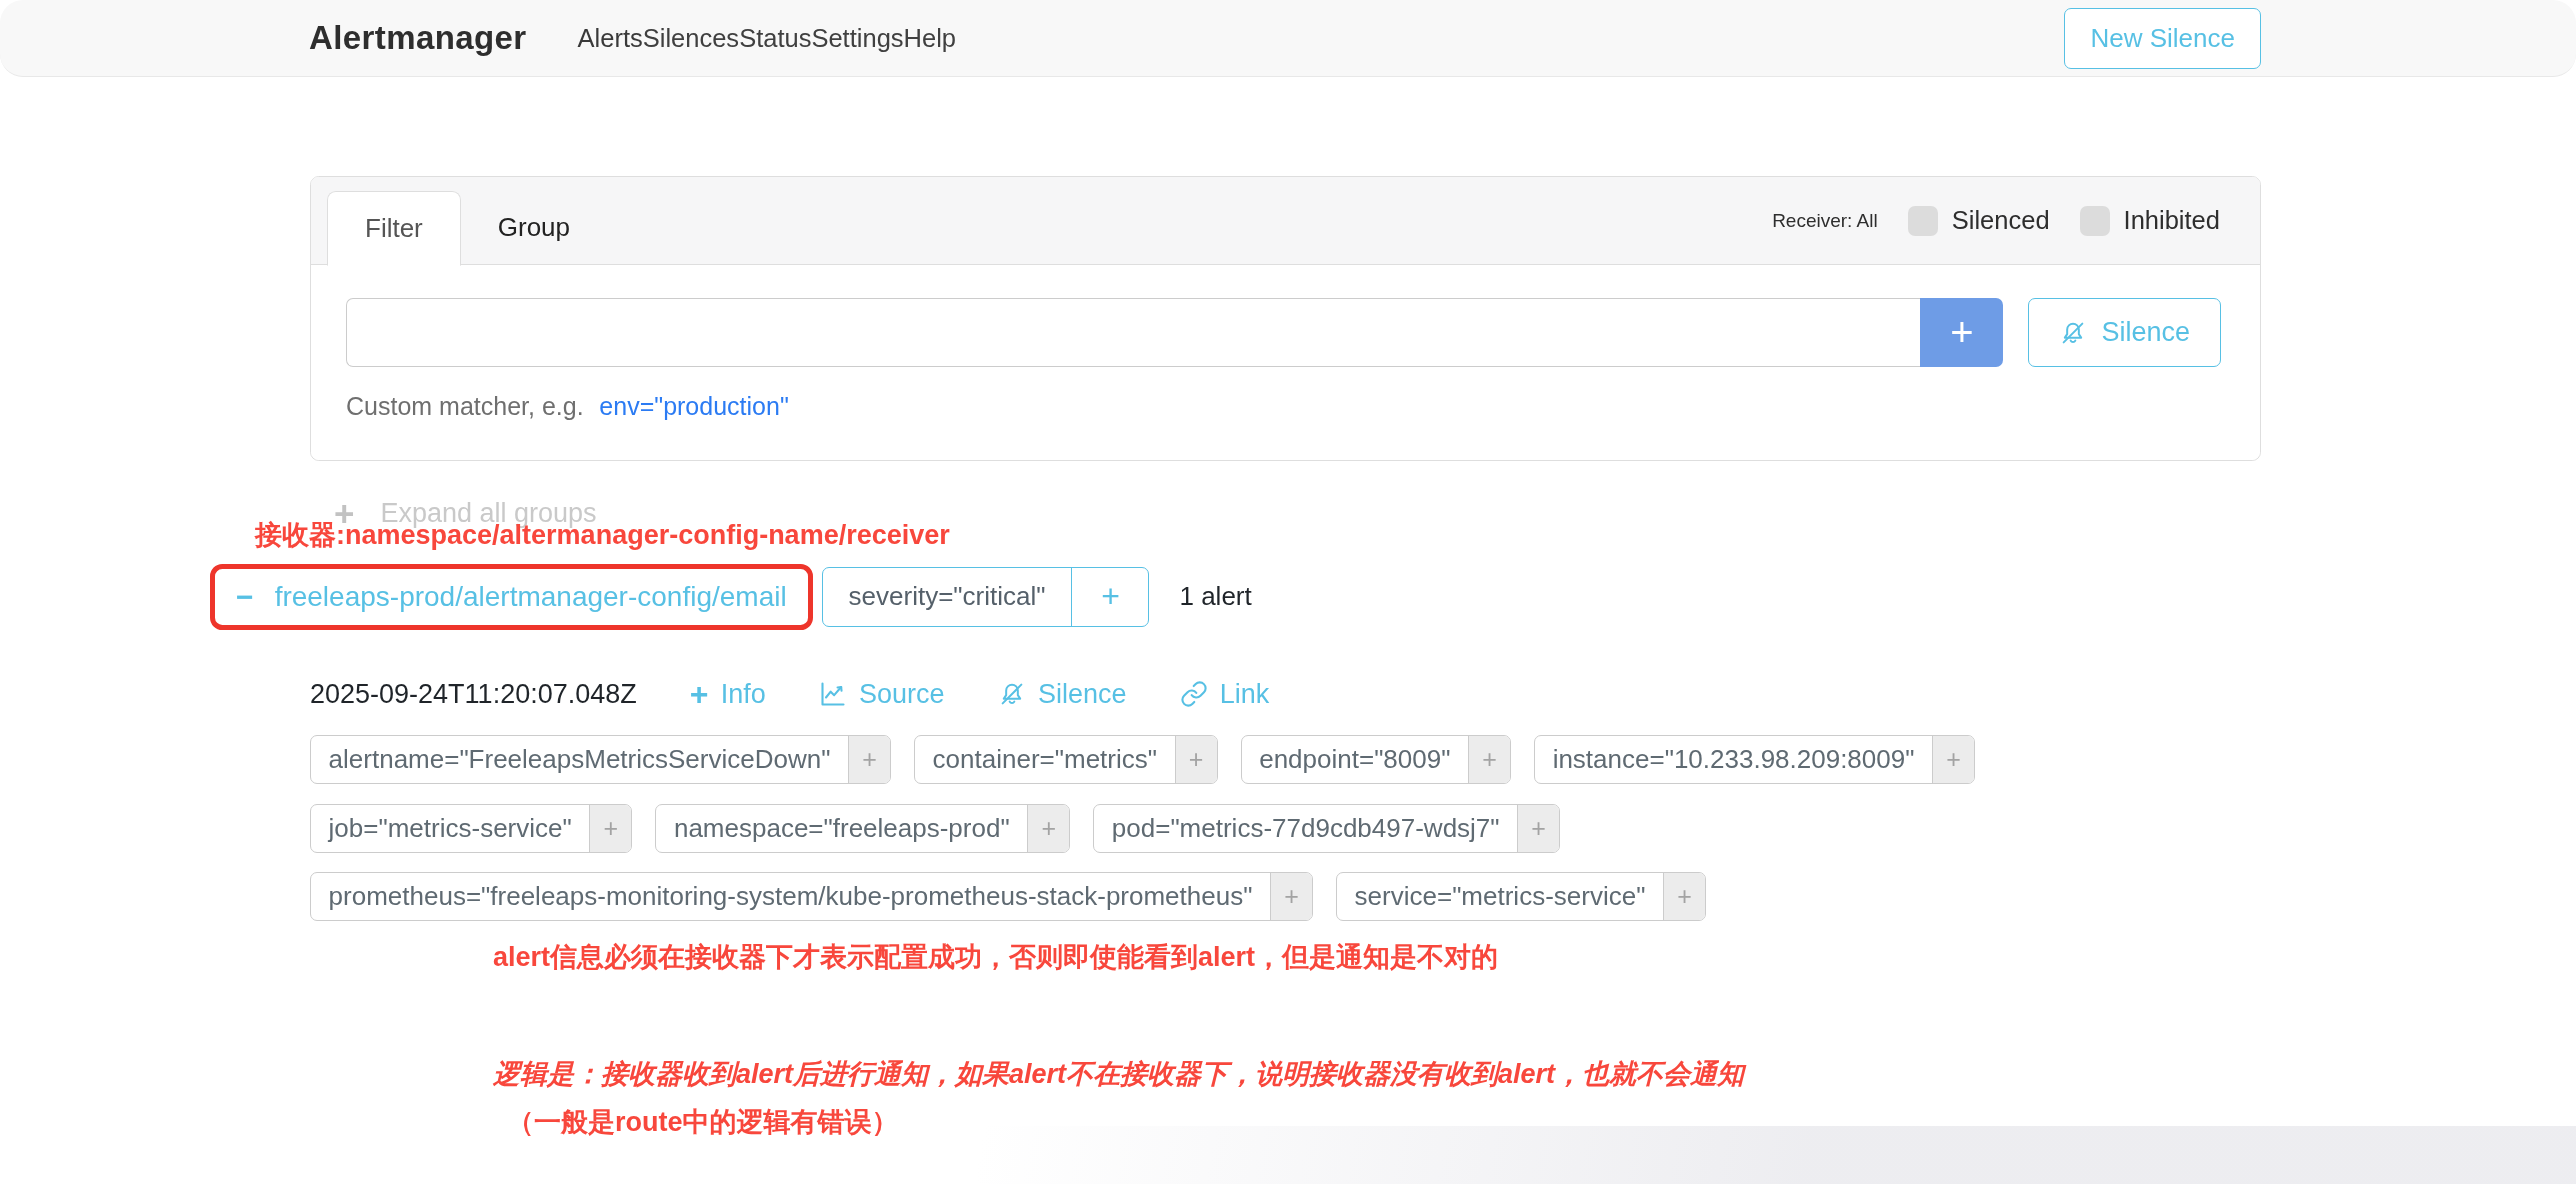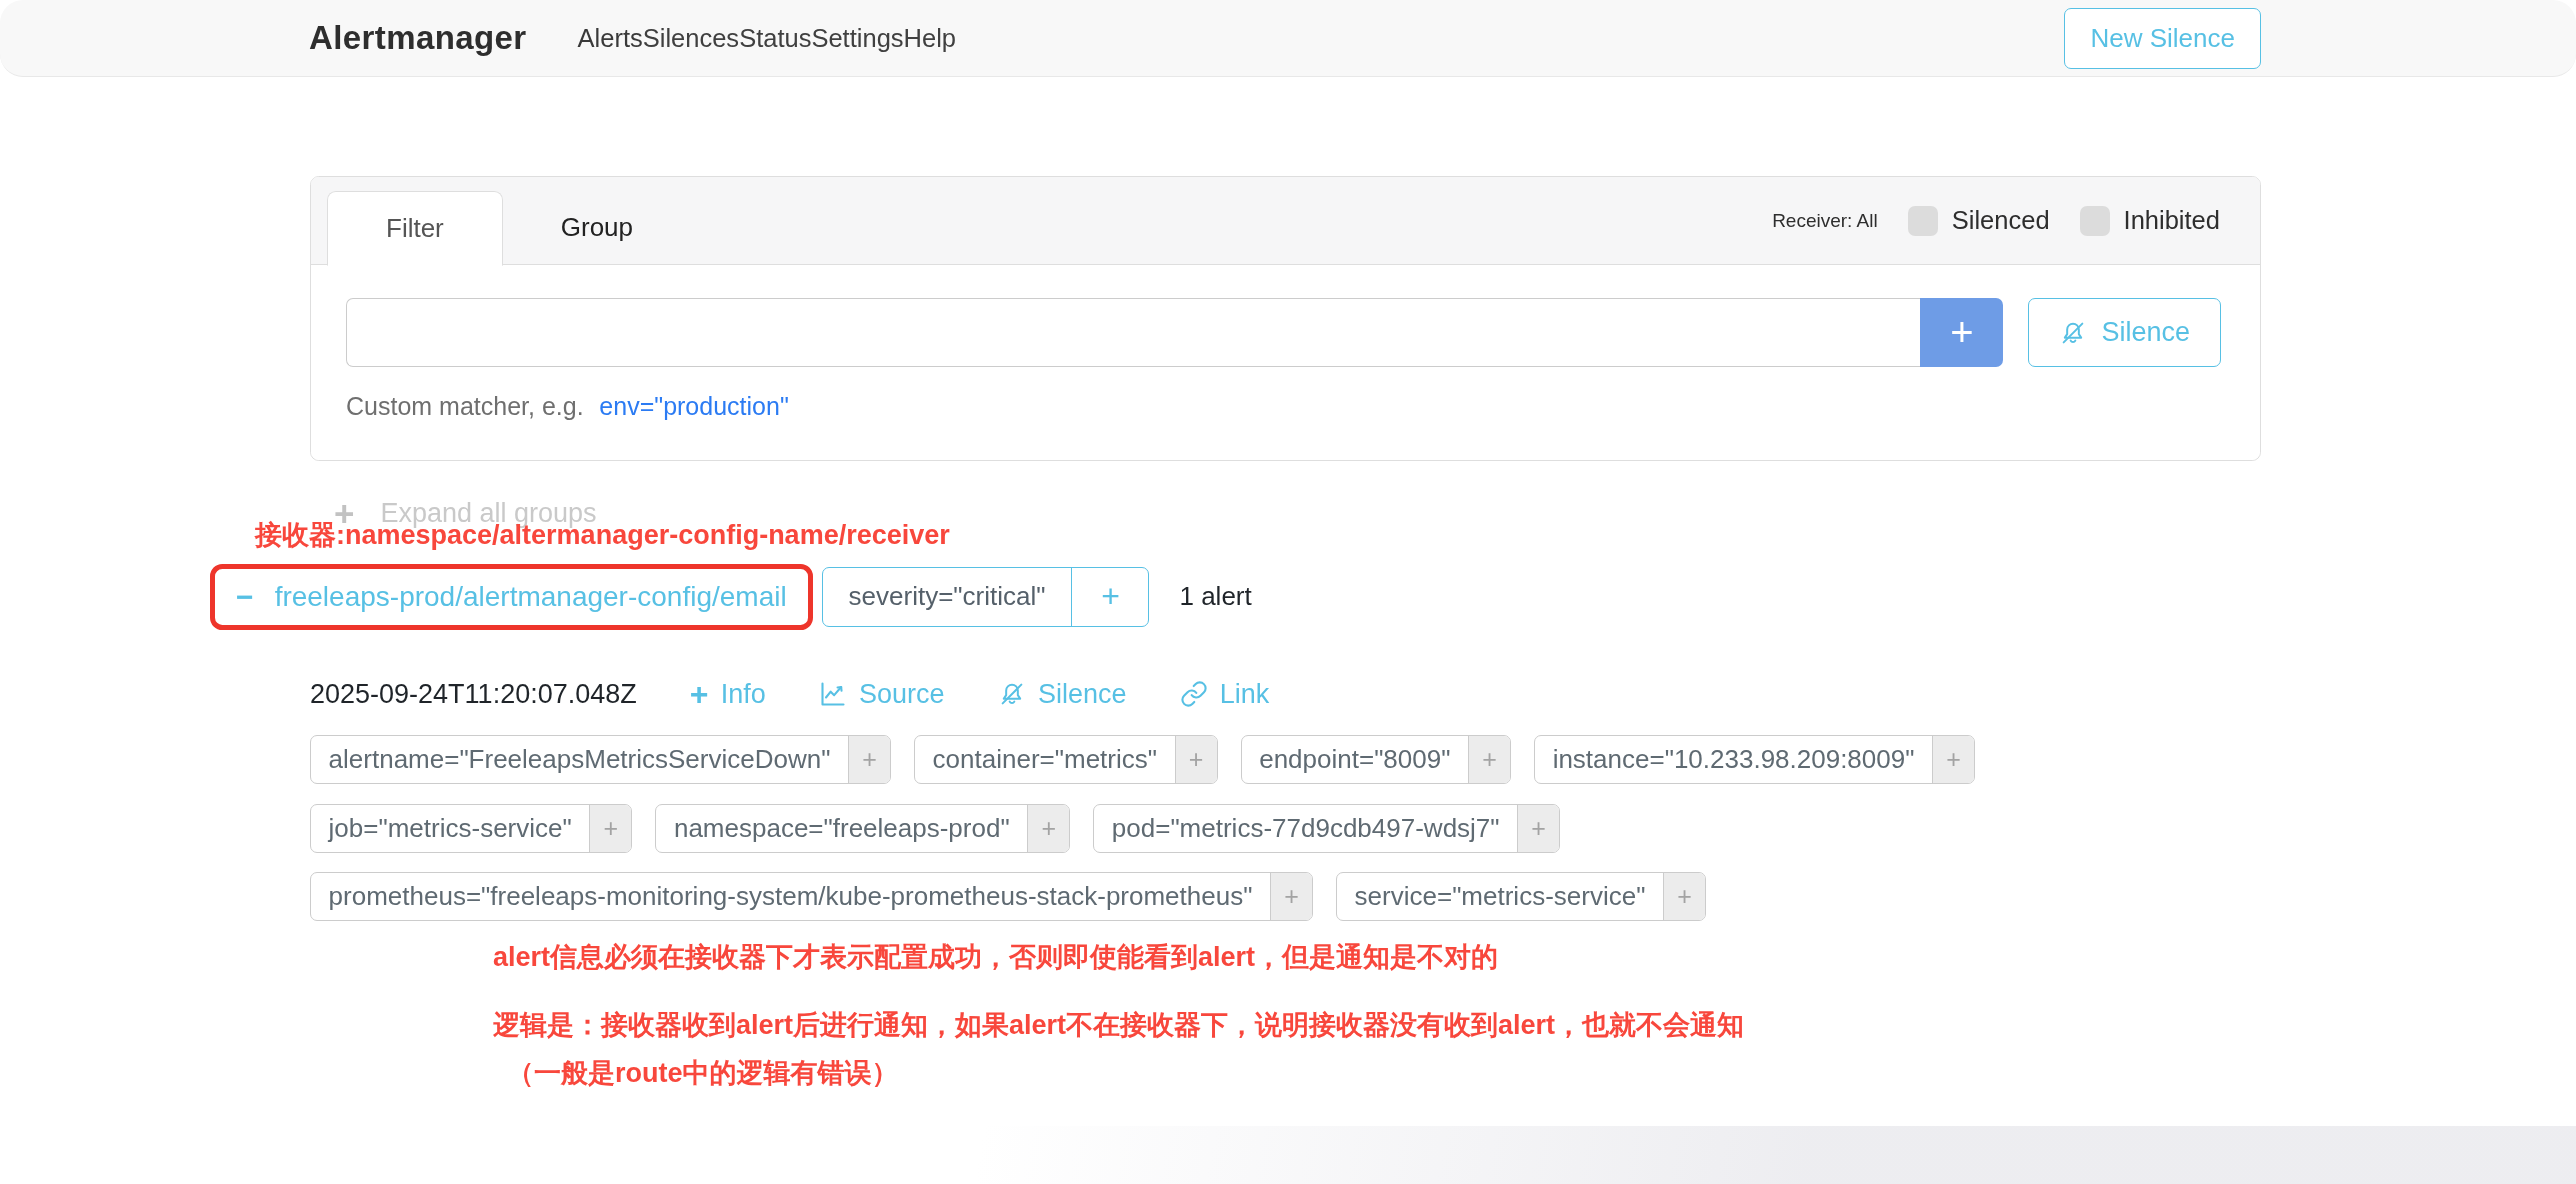--- a/index.html
+++ b/index.html
@@ -14,21 +14,21 @@
   .nav-links { display: flex; margin-left: 51px; }
   .nav-link { font-size: 25.5px; color: #404040; text-decoration: none; cursor: pointer; }
   .nav-link.active { color: #3a3a3a; }
   .new-silence-btn { margin-left: auto; background: #fff; border: 1.8px solid #57c0e4;
     border-radius: 7px; color: #57c0e4; font-size: 26px; padding: 14px 25px; cursor: pointer; }
 
   
   .card { margin: 99px 0 0 310px; width: 1951px; border: 1.8px solid #dedede; border-radius: 8.8px; }
   .card-header { background: #f6f6f7; border-bottom: 1.8px solid #dedede; border-radius: 7px 7px 0 0;
     height: 88px; display: flex; align-items: flex-end; padding: 0 40px 0 16px; }
-  .tab { font-size: 26px; padding: 21px 58px; cursor: pointer; }
+  .tab { font-size: 26px; padding: 21px 37px; cursor: pointer; }
   .tab.active { background: #fff; border: 1.8px solid #dedede; border-bottom-color: #fff;
     border-radius: 8.8px 8.8px 0 0; margin-bottom: -1.8px; color: #555; }
   .tab.plain { color: #222; font-weight: 500; }
   .header-right { margin-left: auto; display: flex; align-items: center; gap: 30px;
     align-self: center; }
   .receiver-text { font-size: 19px; color: #2e2e2e; }
   .checkbox-wrap { display: flex; align-items: center; gap: 14px; cursor: pointer; }
   .checkbox { width: 30px; height: 30px; background: #dcdcdc; border-radius: 7px; }
   .checkbox-label { font-size: 25.5px; color: #2e2e2e; }
 
@@ -79,21 +79,21 @@
   .labels { margin-top: 25px; width: 1962px; display: flex; flex-wrap: wrap; gap: 19.4px 23px; }
   .chip { display: flex; border: 1.8px solid #cccccc; border-radius: 7px; overflow: hidden;
     background: #fff; }
   .chip-label { padding: 8px 17.6px; font-size: 26px; color: #5f6a72; white-space: nowrap;
     display: flex; align-items: center; }
   .chip-plus { width: 42px; background: #ececec; border-left: 1.8px solid #cccccc; color: #a3a3a3;
     font-size: 25px; display: flex; align-items: center; justify-content: center; cursor: pointer; }
 
   
   .notes { margin: 17.6px 0 0 493px; color: #f8473c; font-size: 27px; font-weight: 700; }
-  .note-line2 { margin-top: 32px; }
+  .note-line2 { margin-top: 81px; font-style: italic; }
   .note-line3 { margin-top: 12.3px; padding-left: 14px; }
 
   .bottom-shade { position: absolute; left: 0; bottom: 0; width: 100%; height: 58px;
     background: linear-gradient(100deg, rgba(240,240,242,0) 38%, rgba(234,234,238,0.85) 70%); }
 </style>
 </head>
 <body>
 
 <div class="navbar">
   <div class="brand">Alertmanager</div>

